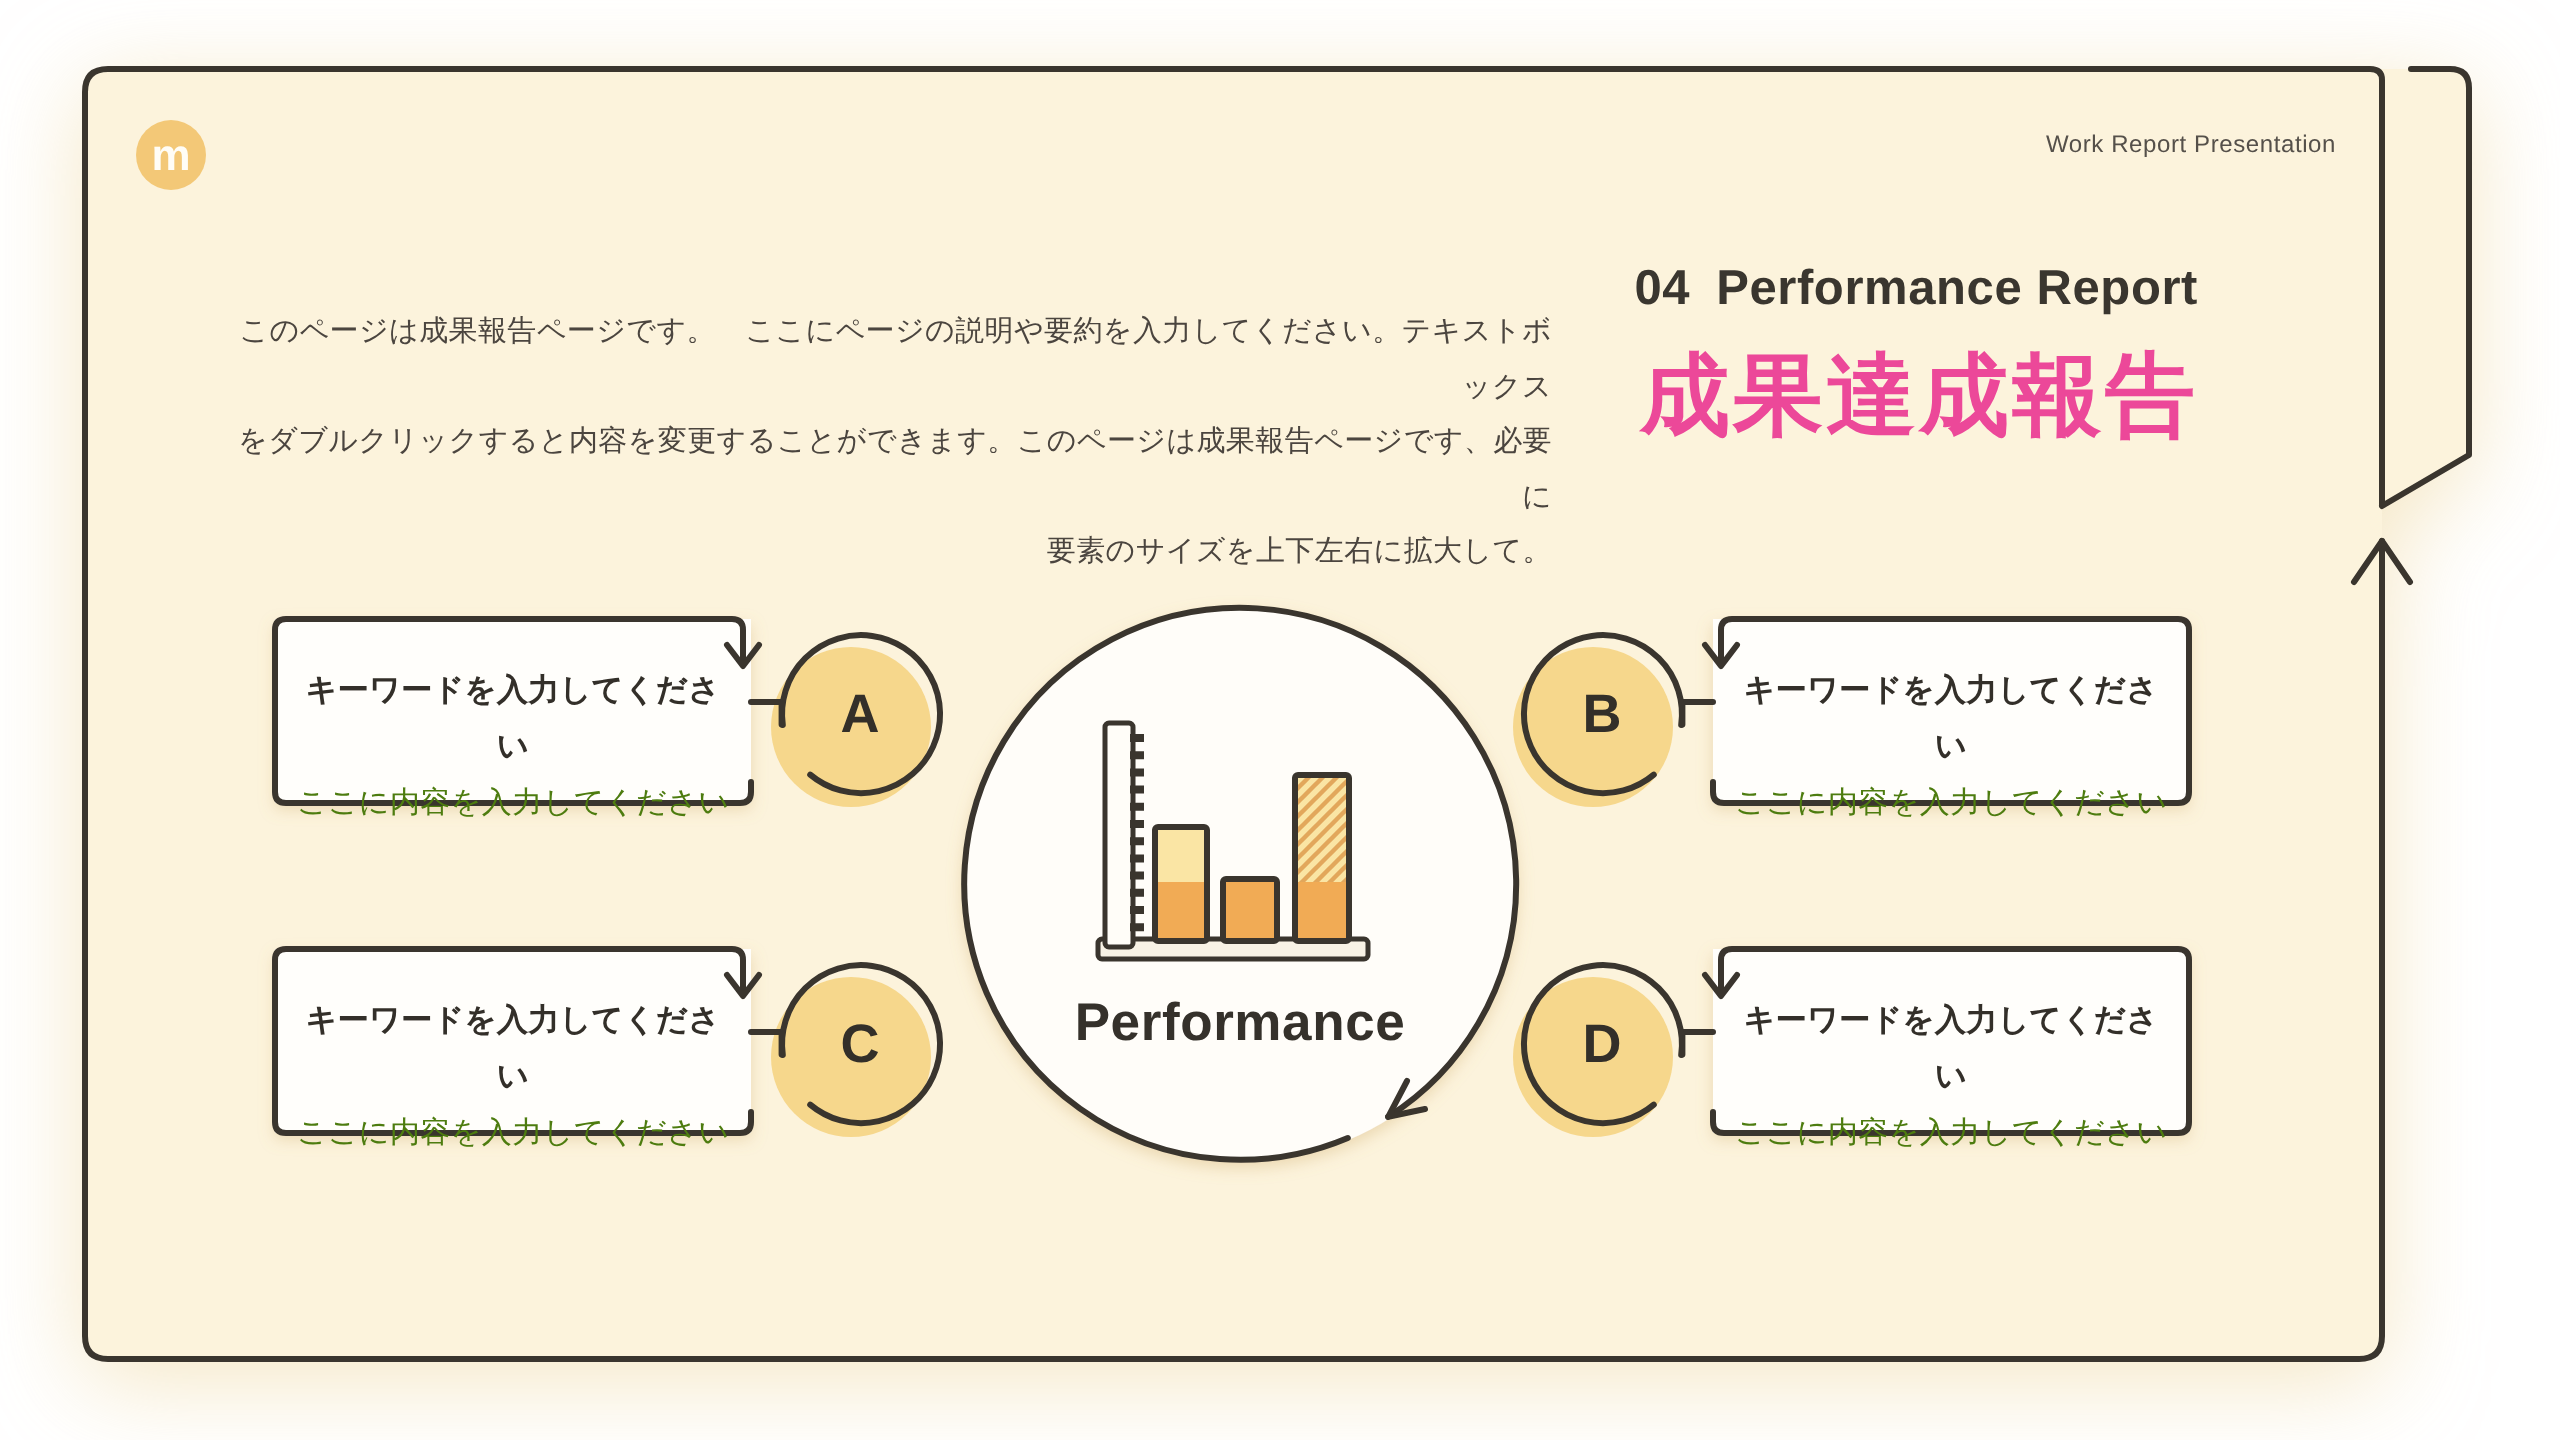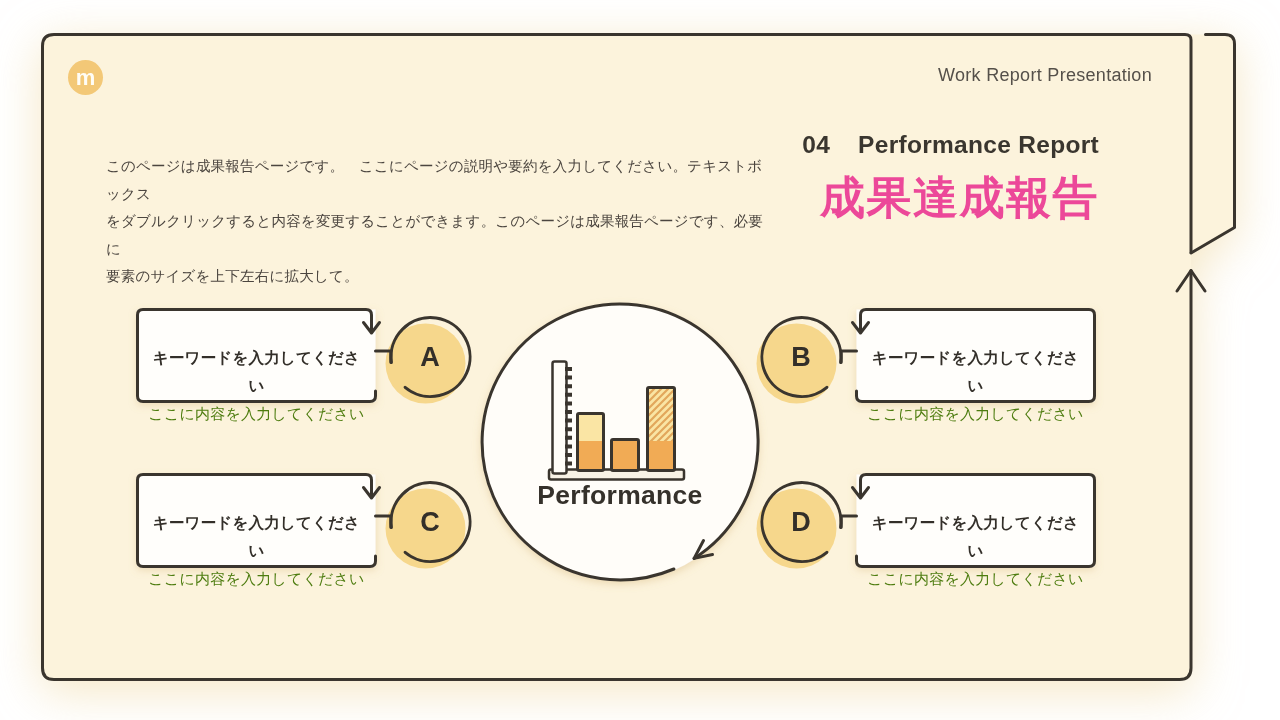--- a/index.html
+++ b/index.html
@@ -3,32 +3,32 @@
 <meta charset="utf-8">
 <style>
   html,body{margin:0;padding:0;background:#ffffff;}
   .stage{position:relative;width:1280px;height:720px;overflow:hidden;background:#ffffff;
          font-family:"Liberation Sans","DejaVu Sans",sans-serif;color:#3a352e;}
   .abs{position:absolute;}
   svg.bg{position:absolute;left:0;top:0;filter:drop-shadow(0 10px 24px rgba(236,211,150,.55));}
   .logo{left:68px;top:60px;width:35px;height:35px;border-radius:50%;background:#f3c877;
         display:flex;align-items:center;justify-content:center;color:#fffdf6;
         font-weight:bold;font-size:22px;line-height:1;}
-  .note{top:65px;right:128px;font-size:18px;font-weight:500;color:#55504a;letter-spacing:.3px;}
+  .note{top:65px;right:112px;font-size:12px;font-weight:500;color:#55504a;letter-spacing:.3px;}
   .sec-head{top:131px;right:181px;font-size:24.5px;font-weight:800;color:#3a362f;letter-spacing:.3px;white-space:nowrap;}
-  .sec-head .num{margin-right:28px;}
+  .sec-head .num{margin-right:13px;}
   .main-title{top:168px;right:181px;font-size:45px;font-weight:900;color:#ec4899;letter-spacing:1.5px;white-space:nowrap;}
-  .desc{top:153px;right:504px;width:670px;text-align:left;font-size:14.5px;font-weight:500;
+  .desc{top:153px;right:504px;width:670px;text-align:right;font-size:14.5px;font-weight:500;
         color:#4b453f;line-height:27.5px;letter-spacing:.2px;}
-  .callout-text{width:219px;text-align:center;line-height:28px;margin-top:12px;}
+  .callout-text{width:219px;text-align:center;line-height:28px;}
   .callout-text .kw{font-size:15.5px;font-weight:bold;color:#332f29;letter-spacing:.2px;}
   .callout-text .ct{font-size:15px;font-weight:400;color:#4d7c0f;letter-spacing:.2px;}
   .letter{width:40px;height:40px;display:flex;align-items:center;justify-content:center;
           font-size:27px;font-weight:bold;color:#332f29;}
-  .perf{left:517px;top:480px;width:206px;text-align:center;font-size:26.5px;font-weight:bold;color:#35312b;letter-spacing:.3px;}
+  .perf{left:517px;top:496px;width:206px;text-align:center;font-size:26.5px;font-weight:bold;color:#35312b;letter-spacing:.3px;}
 </style>
 </head>
 <body>
 
 <div class="stage">
 
   <svg class="bg" width="1280" height="720" viewBox="0 0 1280 720">
     <defs>
       <pattern id="hatch" width="7" height="7" patternUnits="userSpaceOnUse">
         <rect width="7" height="7" fill="#fae5a4"></rect>

